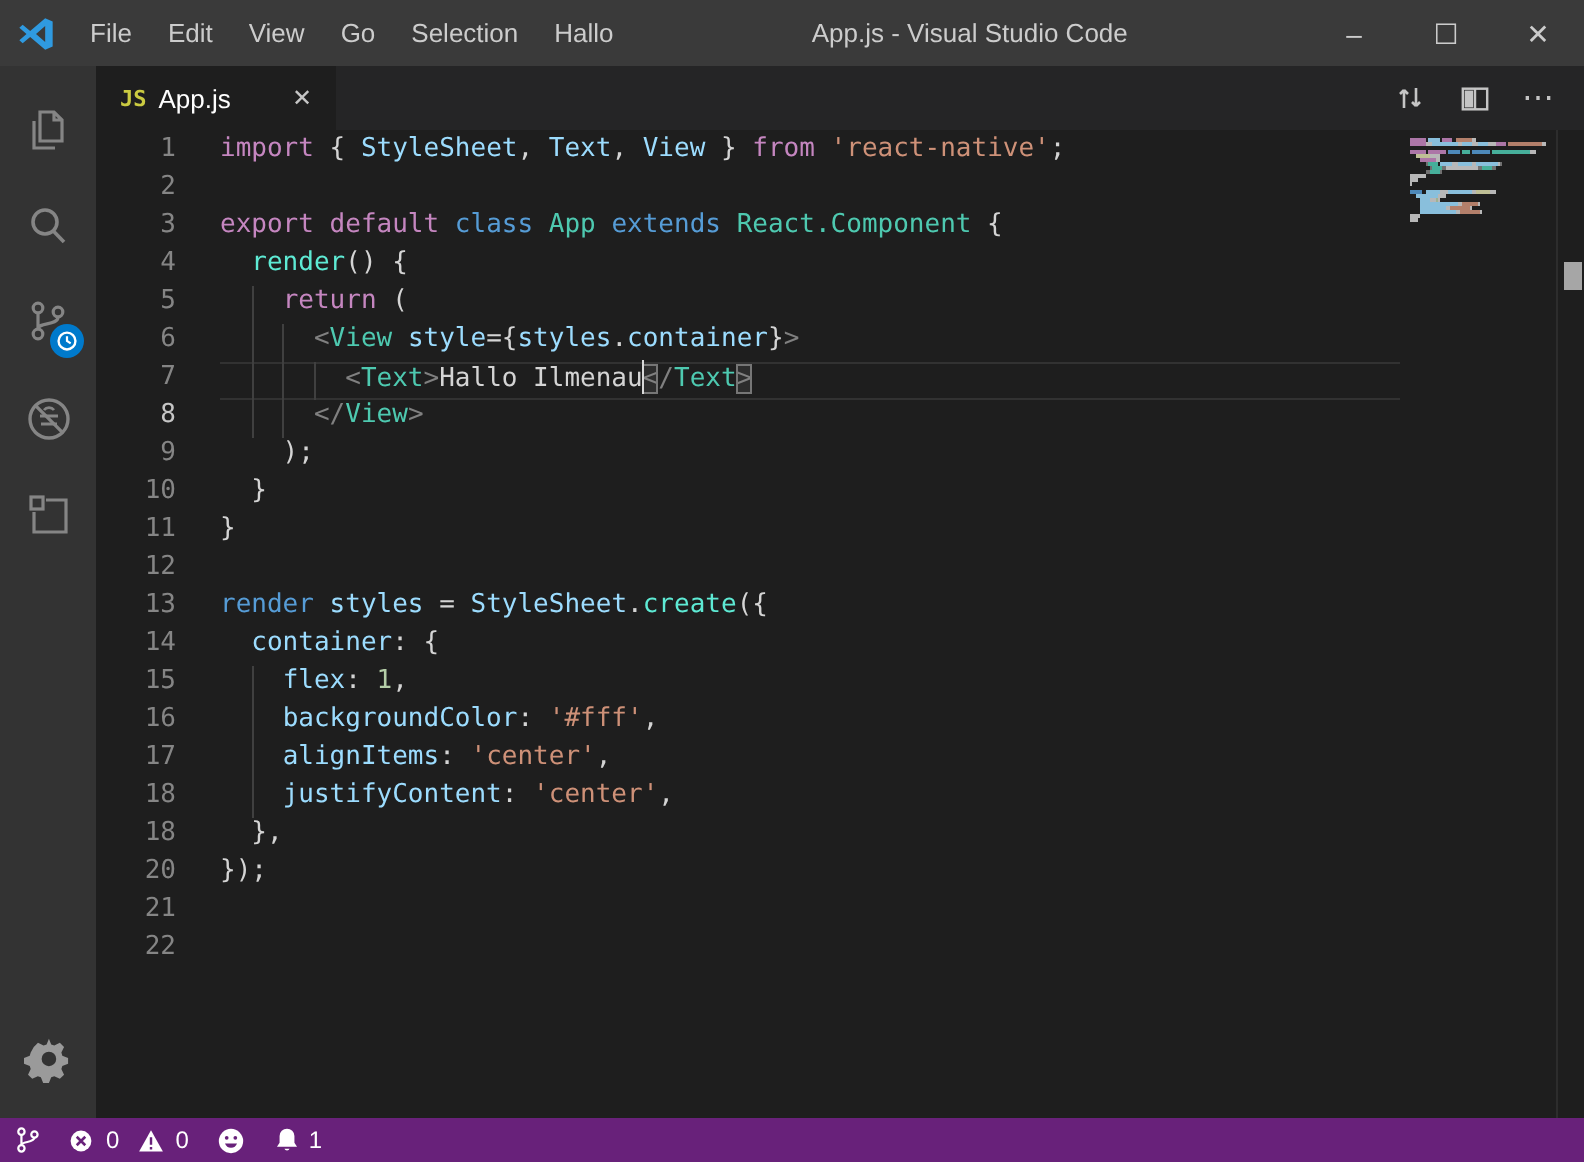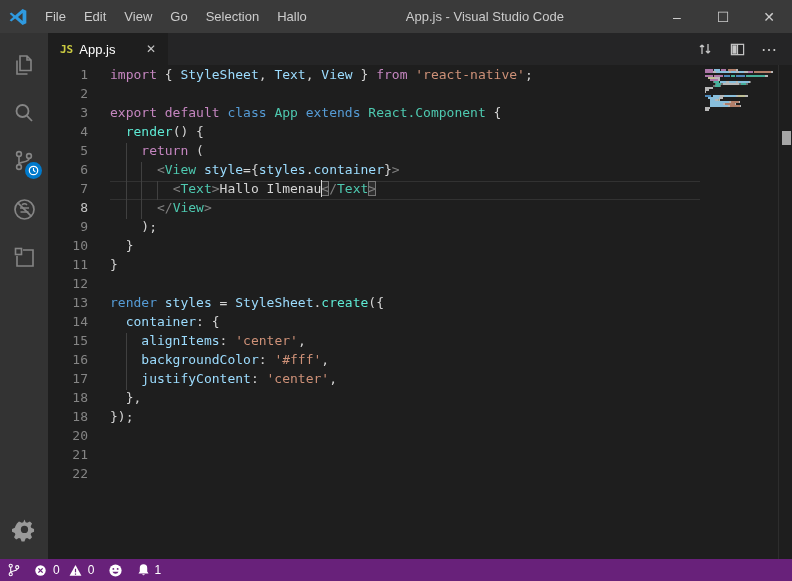--- a/index.html
+++ b/index.html
@@ -220,22 +220,23 @@
             <div class="cl"><span class="guide" style="left: 2ch;"></span><span class="tok pn">    </span><span class="tok kw">return</span><span class="tok pn"> (</span></div>
             <div class="cl"><span class="guide" style="left: 2ch;"></span><span class="guide" style="left: 4ch;"></span><span class="tok pn">      </span><span class="tok br">&lt;</span><span class="tok cls">View</span><span class="tok pn"> </span><span class="tok var">style</span><span class="tok pn">=</span><span class="tok pn">{</span><span class="tok var">styles</span><span class="tok pn">.</span><span class="tok var">container</span><span class="tok pn">}</span><span class="tok br">&gt;</span></div>
             <div class="cl active"><span class="guide" style="left: 2ch;"></span><span class="guide" style="left: 4ch;"></span><span class="guide" style="left: 6ch;"></span><span class="tok pn">        </span><span class="tok br">&lt;</span><span class="tok cls">Text</span><span class="tok br">&gt;</span><span class="tok txt">Hallo Ilmenau</span><span class="cursor"></span><span class="tok brm">&lt;</span><span class="tok br">/</span><span class="tok cls">Text</span><span class="tok brm">&gt;</span></div>
             <div class="cl"><span class="guide" style="left: 2ch;"></span><span class="guide" style="left: 4ch;"></span><span class="tok pn">      </span><span class="tok br">&lt;/</span><span class="tok cls">View</span><span class="tok br">&gt;</span></div>
             <div class="cl"><span class="tok pn">    );</span></div>
             <div class="cl"><span class="tok pn">  }</span></div>
             <div class="cl"><span class="tok pn">}</span></div>
             <div class="cl"></div>
             <div class="cl"><span class="tok st">render</span><span class="tok pn"> </span><span class="tok var">styles</span><span class="tok pn"> = </span><span class="tok var">StyleSheet</span><span class="tok pn">.</span><span class="tok fn">create</span><span class="tok pn">({</span></div>
             <div class="cl"><span class="tok pn">  </span><span class="tok var">container</span><span class="tok pn">: {</span></div>
+            <div class="cl"><span class="guide" style="left: 2ch;"></span><span class="tok pn">    </span><span class="tok var">flex</span><span class="tok pn">: </span><span class="tok num">1</span><span class="tok pn">,</span></div>
+            <div class="cl"><span class="guide" style="left: 2ch;"></span><span class="tok pn">    </span><span class="tok var">backgroundColor</span><span class="tok pn">: </span><span class="tok str">'#fff'</span><span class="tok pn">,</span></div>
             <div class="cl"><span class="guide" style="left: 2ch;"></span><span class="tok pn">    </span><span class="tok var">alignItems</span><span class="tok pn">: </span><span class="tok str">'center'</span><span class="tok pn">,</span></div>
-            <div class="cl"><span class="guide" style="left: 2ch;"></span><span class="tok pn">    </span><span class="tok var">backgroundColor</span><span class="tok pn">: </span><span class="tok str">'#fff'</span><span class="tok pn">,</span></div>
             <div class="cl"><span class="guide" style="left: 2ch;"></span><span class="tok pn">    </span><span class="tok var">justifyContent</span><span class="tok pn">: </span><span class="tok str">'center'</span><span class="tok pn">,</span></div>
             <div class="cl"><span class="tok pn">  },</span></div>
             <div class="cl"><span class="tok pn">});</span></div>
             <div class="cl"></div>
           </div>
         <div class="minimap">
             <div class="mm-line">
               <span class="mm-tok" style="width: 7.5px; background: rgb(197, 134, 192);"></span>
               <span class="mm-tok" style="width: 1.25px;"></span>
               <span class="mm-tok" style="width: 6.25px; background: rgb(156, 220, 254);"></span>

